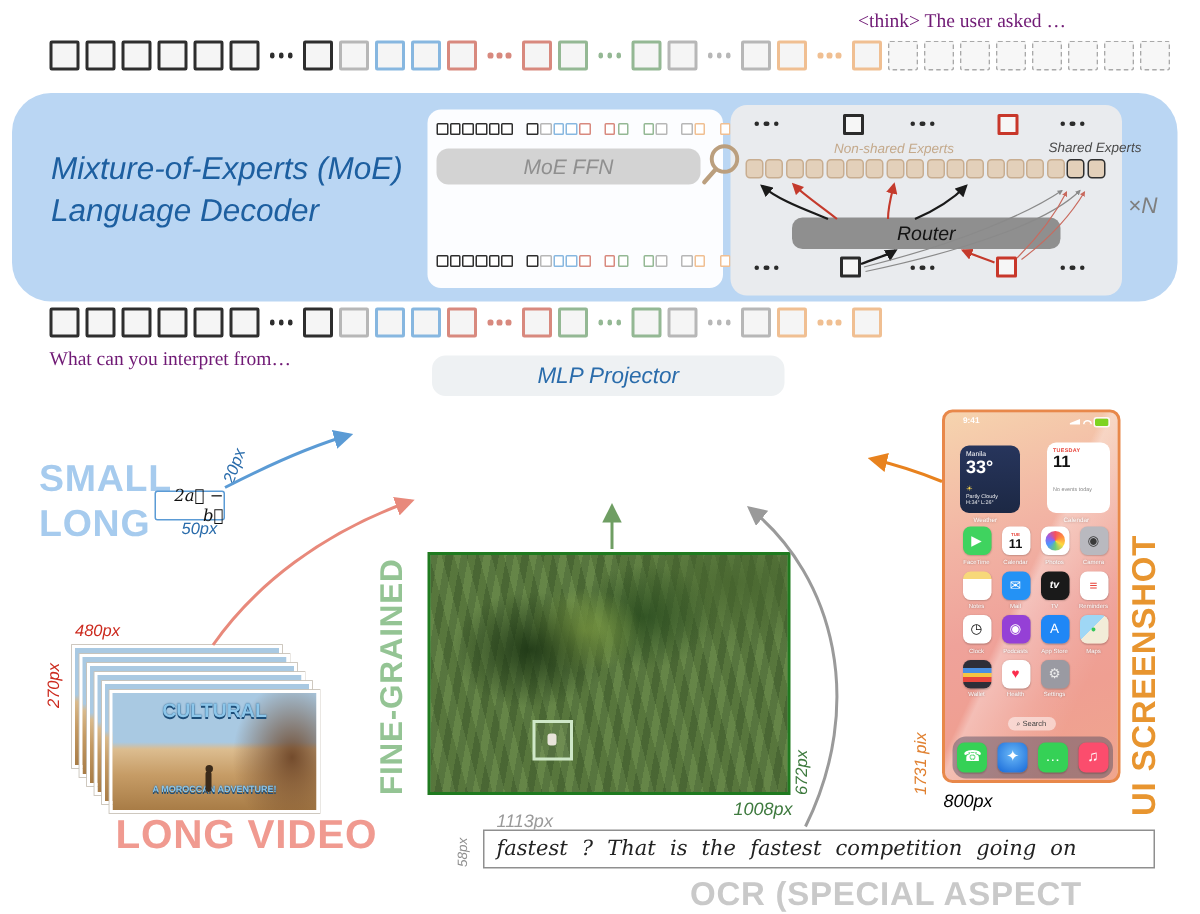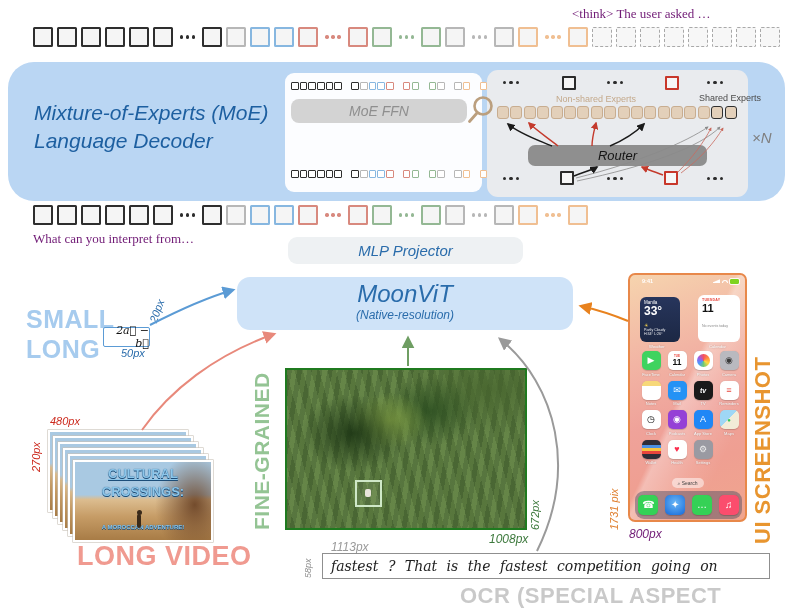--- a/index.html
+++ b/index.html
@@ -19,21 +19,21 @@
   .decoder{left:8px;top:62px;width:777px;height:139px;background:#bad6f3;border-radius:26px;}
   .dec-title{left:34px;top:99px;width:260px;font-size:21px;font-style:italic;color:#1d5fa0;line-height:1.32;}
   .inner-panel{left:285px;top:73px;width:197px;height:119px;background:#fcfdff;border-radius:9px;}
   .gray-box{position:absolute;left:291px;width:176px;background:#d3d3d3;border-radius:8px;
             display:flex;align-items:center;justify-content:center;
             font-style:italic;color:#8f8f8f;font-size:14px;}
   .expert-panel{left:487px;top:70px;width:261px;height:127px;background:#e9ebee;border-radius:11px;}
   .mini-sq{position:absolute;width:14px;height:14px;box-sizing:border-box;background:#f6f6f6;border-radius:1px;}
   .dots3{position:absolute;display:flex;gap:3px;}
   .dots3 i{width:3.4px;height:3.4px;border-radius:50%;background:#2b2b2b;display:block;}
-  .exp-label{position:absolute;font-size:9px;text-align:center;}
+  .exp-label{position:absolute;font-style:italic;font-size:9px;text-align:center;}
   .experts{position:absolute;left:497px;top:106px;width:242px;display:flex;gap:1.4px;}
   .expert{width:12px;height:13px;box-sizing:border-box;background:#e3d0ba;border:1.4px solid #c8ad90;border-radius:3px;flex:none;}
   .expert.shared{border-color:#2f2f2f;}
   .router{left:528px;top:145px;width:179px;height:21px;background:#8f8f8f;border-radius:7px;
           display:flex;align-items:center;justify-content:center;font-style:italic;font-size:13px;color:#141414;}
   .xn{left:752px;top:129px;font-size:15px;font-style:italic;color:#7f7f7f;}
   
   .mono{font-family:Liberation Serif, serif;font-size:13px;color:#701a75;white-space:pre;}
   
   .mlp{left:288px;top:237px;width:235px;height:27px;background:#eef1f3;border-radius:9px;
@@ -332,44 +332,39 @@
       <span class="tdots">
         <i style="background: rgb(240, 191, 146);"></i>
         <i style="background: rgb(240, 191, 146);"></i>
         <i style="background: rgb(240, 191, 146);"></i>
       </span>
       <span class="tok" style="border-color: rgb(240, 191, 146);"></span>
     </div>
   <div class="abs mlp">MLP Projector</div>
 
   <div class="abs mono" style="left:33px;top:231px;">What can you interpret from…</div>
-  <div class="abs vit">
-    <div class="vit-title">MoonViT</div>
-    <div class="vit-sub">(Native-resolution)</div>
-  </div>
 
   <div class="abs big-label small-image-label">
     <div>SMALL</div>
     <div>LONG</div>
   </div>
   <div class="abs formula-box">2a⃗ − b⃗</div>
   <div class="abs px-label" style="left:121px;top:347px;color:#2a6cab;">50px</div>
   <div class="abs px-label" style="left:147px;top:320px;color:#2a6cab;transform:rotate(-70deg);transform-origin:left top;">20px</div>
 
   <div class="abs px-label" style="left:50px;top:415px;color:#cc2a1e;">480px</div>
   <div class="abs px-label vtext" style="left:30px;top:432px;height:40px;color:#cc2a1e;">270px</div>
   <div class="abs">
     <div class="vframe" style="left:48px;top:430px;"></div>
     <div class="vframe" style="left:53px;top:436px;"></div>
     <div class="vframe" style="left:58px;top:442px;"></div>
     <div class="vframe" style="left:63px;top:448px;"></div>
     <div class="vframe" style="left:68px;top:454px;"></div>
     <div class="vframe front" style="left:73px;top:460px;">
-      <div class="vtitle" style="top:4px;font-size:13px;text-decoration:underline;">CULTURAL</div>
-      <div class="vtitle" style="top:22px;font-size:13px;">CROSSINGS:</div>
+      <div class="vtitle" style="top:4px;font-size:13px;">CULTURAL</div>
       <div class="vtitle" style="top:62px;font-size:6px;">A MOROCCAN ADVENTURE!</div>
       <div class="person"></div>
     </div>
   </div>
   <div class="abs big-label" style="left:77px;top:541px;font-size:27px;color:#f09a90;">LONG VIDEO</div>
 
   <div class="abs big-label vtext" style="left:250px;top:372px;height:158px;font-size:21px;color:#94c494;text-align:center;">FINE-GRAINED</div>
   <div class="abs fg-img">
     <div class="fg-box"></div>
   </div>
@@ -469,21 +464,21 @@
       </div>
     <div class="ph search-pill">⌕ <span>Search</span></div>
     <div class="ph dock">
         <div class="app-icon" style="background: rgb(53, 209, 86); color: rgb(255, 255, 255);">☎</div>
         <div class="app-icon" style="background: radial-gradient(circle at 50% 40%, rgb(106, 184, 247), rgb(22, 104, 216)); color: rgb(255, 255, 255);">✦</div>
         <div class="app-icon" style="background: rgb(53, 209, 86); color: rgb(255, 255, 255);">…</div>
         <div class="app-icon" style="background: rgb(251, 77, 109); color: rgb(255, 255, 255);">♫</div>
       </div>
   </div>
   <div class="abs px-label vtext" style="left:608px;top:484px;height:46px;color:#e08030;">1731 pix</div>
-  <div class="abs px-label" style="left:629px;top:527px;color:#701a75;font-size:12px;">800px</div>
+  <div class="abs px-label" style="left:629px;top:527px;color:#000000;font-size:12px;">800px</div>
   <div class="abs big-label vtext" style="left:750px;top:355px;height:190px;font-size:22px;color:#e8952f;text-align:center;">UI SCREENSHOT</div>
 
   <div class="abs px-label vtext" style="left:303px;top:556px;height:22px;color:#8f8f8f;font-size:9px;">58px</div>
   <div class="abs ocr-box">fastest ? That is the fastest competition going on</div>
   <div class="abs big-label" style="left:460px;top:583px;font-size:22px;color:#c9c9c9;">OCR (SPECIAL ASPECT RATIO)</div>
 
   <svg class="overlay">
     <defs>
       <marker id="mBlue" viewBox="0 0 10 10" refX="8" refY="5" markerWidth="6.5" markerHeight="6.5" orient="auto">
           <path d="M0,0L10,5L0,10z" fill="#5b9bd5"></path>

